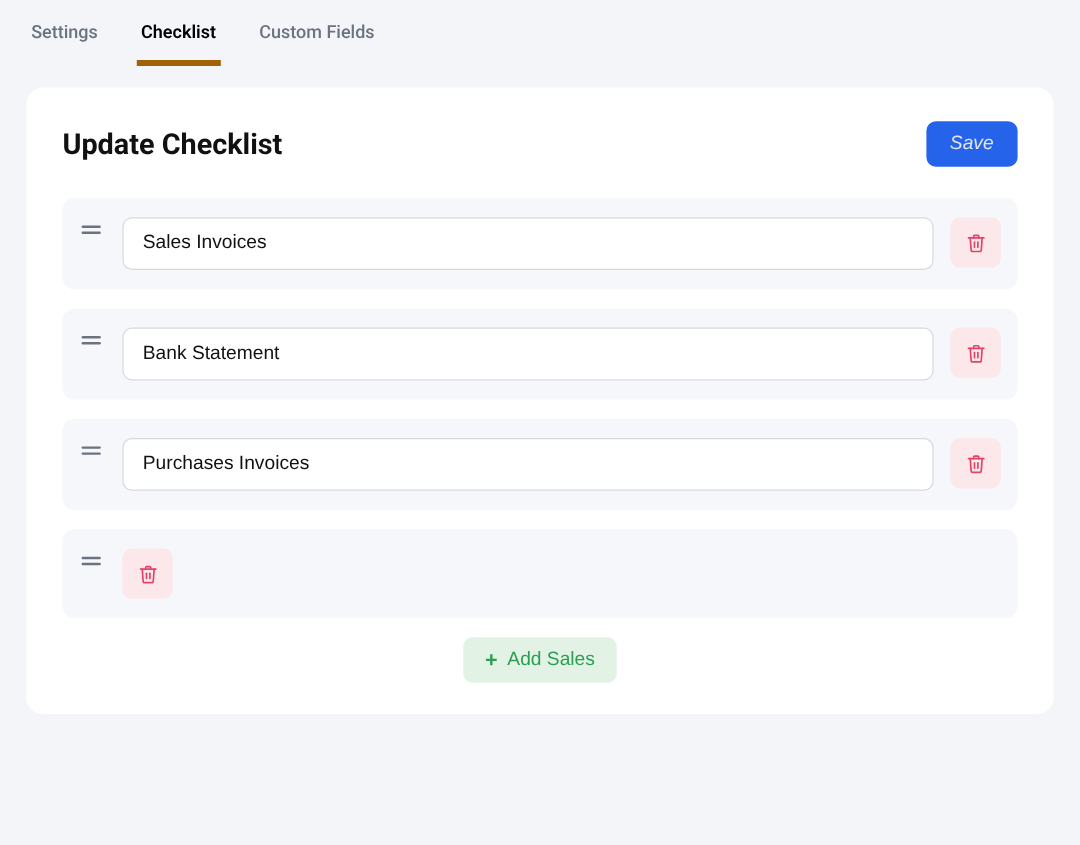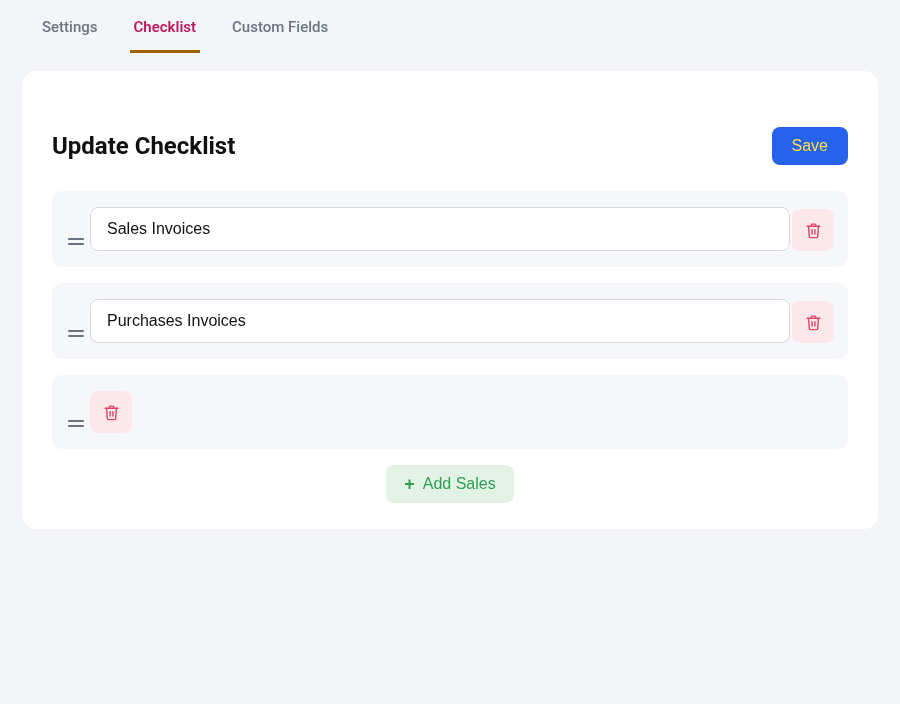--- a/index.html
+++ b/index.html
@@ -5,72 +5,72 @@
     * { box-sizing: border-box; margin: 0; padding: 0; }
     body {
       font-family: -apple-system, BlinkMacSystemFont, "Segoe UI", Roboto, Helvetica, Arial, sans-serif;
       background: #f3f5f8;
       width: 900px;
       height: 704px;
       overflow: hidden;
     }
     .tabs {
       display: flex;
-      padding: 0 38px;
+      padding: 0 22px;
       gap: 28px;
     }
     .tab {
       padding: 18px 4px 14px 4px;
       font-size: 15px;
       color: #6b7280;
       cursor: pointer;
       border-bottom: 3px solid transparent;
       font-weight: 500;
     }
     .tab.active {
-      color: #be185d;
-      border-bottom: 3px solid #a16207;
+      color: #000000;
+      border-bottom: 5px solid #a16207;
       font-weight: 600;
     }
     .card {
       background: #fff;
       margin: 18px 22px 0 22px;
       border-radius: 14px;
       padding: 28px 30px 26px 30px;
     }
     .card-header {
       display: flex;
       align-items: center;
       justify-content: space-between;
       margin-bottom: 26px;
-      margin-top: 28px;
     }
     .title {
       font-size: 24px;
       font-weight: 700;
       color: #111;
     }
     .save-btn {
       background: #2563eb;
-      color: #fde047;
+      color: #e5e5e5;
       border: none;
       border-radius: 8px;
       padding: 10px 20px;
       font-size: 16px;
       cursor: pointer;
       font-weight: 500;
+      font-style: italic;
     }
     .step-row {
       display: flex;
-      align-items: flex-end;
+      align-items: flex-start;
       background: #f5f7fa;
       border-radius: 10px;
       padding: 16px 14px;
       margin-bottom: 16px;
-      gap: 2px;
+      gap: 14px;
     }
     .drag-handle {
       width: 22px;
       height: 20px;
       display: flex;
       flex-direction: column;
       justify-content: center;
       gap: 3px;
       cursor: grab;
       padding-left: 2px;
@@ -142,20 +142,36 @@
     <button class="save-btn">Save</button>
   </div>
 
   <div id="steps-container">
       <div class="step-row">
         <div class="drag-handle">
           <span></span>
           <span></span>
         </div>
         <input class="step-input" value="Sales Invoices" style="">
+        <button class="delete-btn">
+          <svg viewBox="0 0 24 24" fill="none" stroke="#e0456a" stroke-width="2" stroke-linecap="round" stroke-linejoin="round">
+            <polyline points="3 6 5 6 21 6"></polyline>
+            <path d="M19 6l-1 14a2 2 0 0 1-2 2H8a2 2 0 0 1-2-2L5 6"></path>
+            <path d="M10 11v6"></path>
+            <path d="M14 11v6"></path>
+            <path d="M9 6V4a1 1 0 0 1 1-1h4a1 1 0 0 1 1 1v2"></path>
+          </svg>
+        </button>
+      </div>
+      <div class="step-row">
+        <div class="drag-handle">
+          <span></span>
+          <span></span>
+        </div>
+        <input class="step-input" value="Bank Statement" style="">
         <button class="delete-btn">
           <svg viewBox="0 0 24 24" fill="none" stroke="#e0456a" stroke-width="2" stroke-linecap="round" stroke-linejoin="round">
             <polyline points="3 6 5 6 21 6"></polyline>
             <path d="M19 6l-1 14a2 2 0 0 1-2 2H8a2 2 0 0 1-2-2L5 6"></path>
             <path d="M10 11v6"></path>
             <path d="M14 11v6"></path>
             <path d="M9 6V4a1 1 0 0 1 1-1h4a1 1 0 0 1 1 1v2"></path>
           </svg>
         </button>
       </div>

